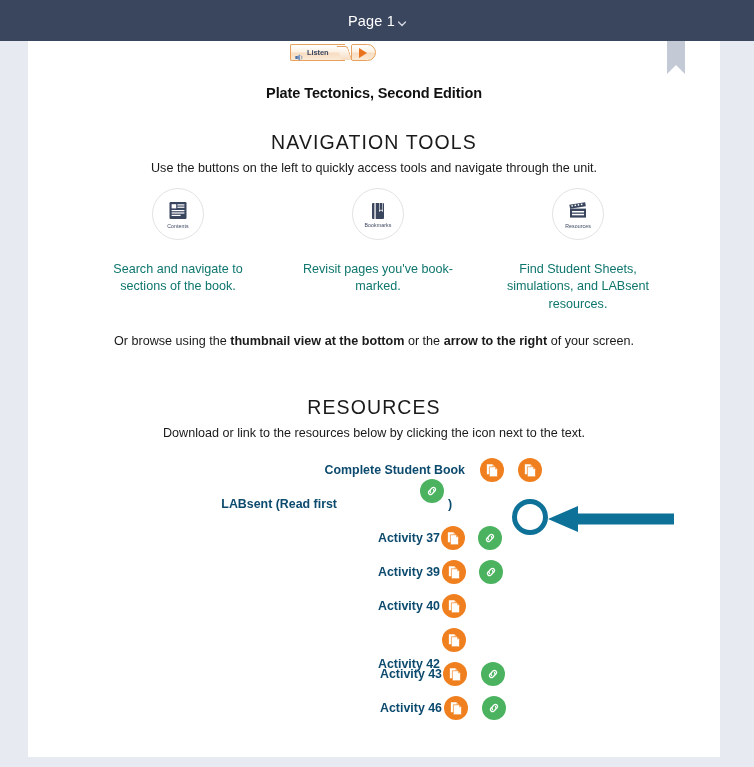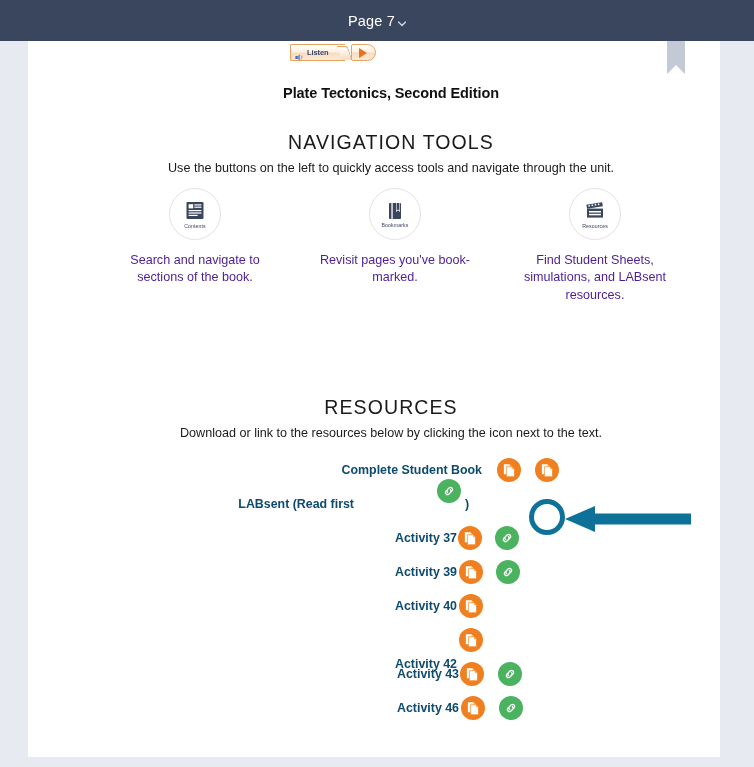--- a/index.html
+++ b/index.html
@@ -120,21 +120,21 @@
     top: 0;
     right: 35px;
     width: 18px;
     height: 33px;
   }
   #bookmark-ribbon svg { display: block; }
 
   
   #doc {
     position: absolute;
-    top: 0; left: 17px;
+    top: 0; left: 0;
     width: 692px;
     height: 716px;
     color: #1a1a1a;
   }
 
   #doc-title {
     position: absolute;
     top: 44px;
     width: 692px;
     text-align: center;
@@ -194,25 +194,25 @@
     gap: 1px;
   }
   .tool-glyph { width: 22px; height: 22px; display: block; }
   .tool-glyph-small { width: 20px; height: 20px; display: block; }
   .tool-caption {
     font-size: 5.2px;
     color: #3a455e;
     letter-spacing: .1px;
   }
   .tool-desc {
-    margin-top: 12px;
+    margin-top: 21px;
     text-align: center;
     font-size: 12.6px;
     line-height: 1.37;
-    color: #4c1d95;
+    color: #0f766e;
   }
 
   #browse-line {
     position: absolute;
     top: 293px;
     width: 692px;
     text-align: center;
     font-size: 12.6px;
     color: #1a1a1a;
   }
@@ -268,21 +268,21 @@
     width: 126px;
     height: 26px;
   }
   #callout-arrow svg { display: block; }
 </style>
 </head>
 <body>
 
 <div id="topbar">
   <div style="display:flex;align-items:center;">
-    <span id="page-label">Page 7</span>
+    <span id="page-label">Page 1</span>
     <span id="page-chevron">
       <svg viewBox="0 0 8 8">
           <path d="M0.5 2 L4 5.6 L7.5 2" stroke="#cfd4de" stroke-width="1.4" fill="none" stroke-linecap="round"></path>
         </svg>
     </span>
   </div>
 </div>
 
 <div id="canvas">
 
@@ -368,20 +368,23 @@
                 <rect x="5" y="13.8" width="12" height="1.5" fill="#ffffff"></rect>
               </svg>
             </span>
             <span class="tool-caption">Resources</span>
           </div>
           <div class="tool-desc">Find Student Sheets, simulations, and LABsent resources.</div>
         </div>
 
       </div>
 
+      <div id="browse-line">
+        <span>Or browse using the </span><b>thumbnail view at the bottom</b><span> or the </span><b>arrow to the right</b><span> of your screen.</span>
+      </div>
 
       <div id="res-heading" class="section-heading">RESOURCES</div>
       <div id="res-sub" class="section-sub">Download or link to the resources below by clicking the icon next to the text.</div>
 
       <div id="resources-list">
 
         <div class="res-row">
           <span class="res-label" style="right:255px;">Complete Student Book</span>
           <span class="badge badge-doc" style="left:452px;">
             <svg viewBox="0 0 24 24" width="15" height="15">

